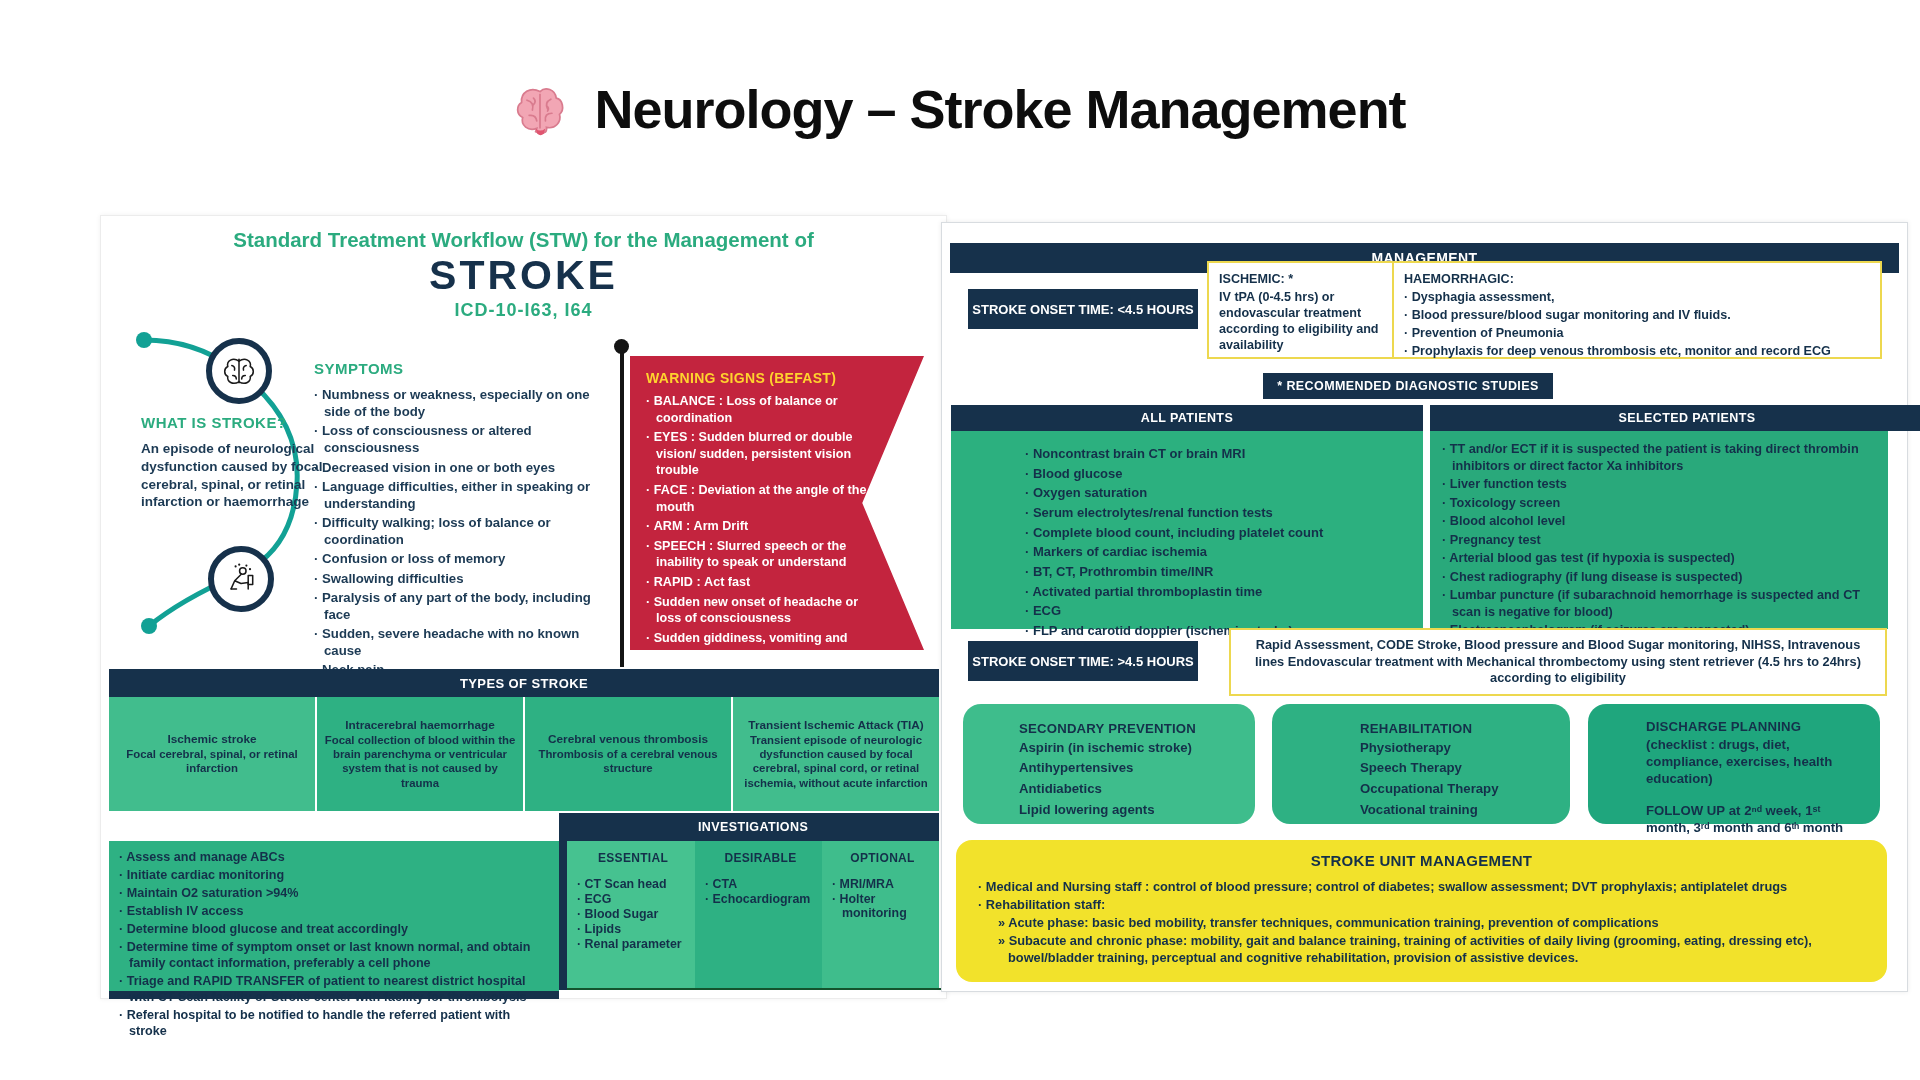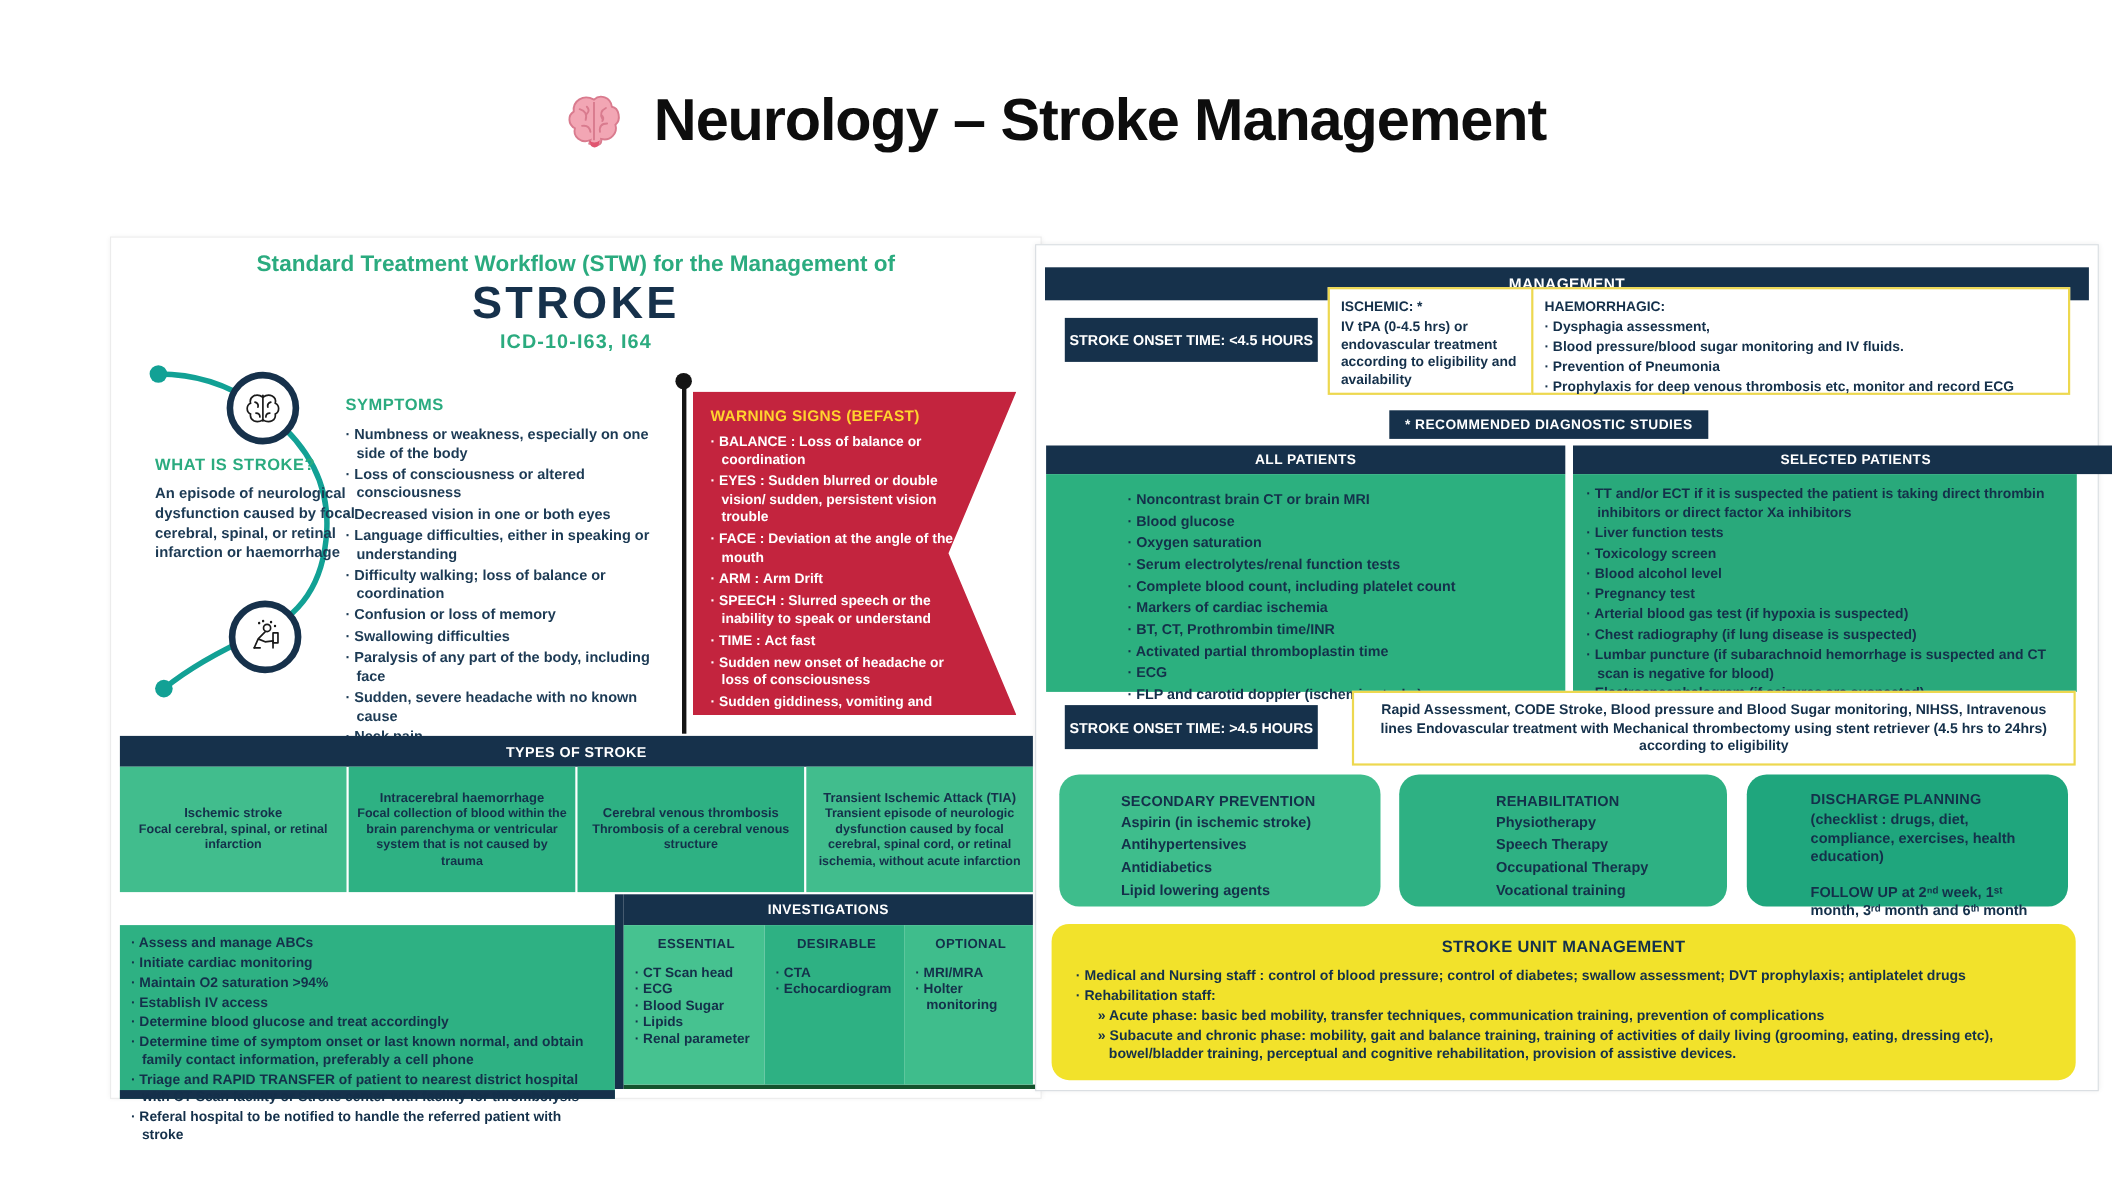--- a/index.html
+++ b/index.html
@@ -57,21 +57,21 @@
   .type-title{font-weight:800;font-size:11.8px;}
   .g-light{background:#41bd8d;}
   .g-mid{background:#2eb183;}
 
   .prelim-bar{left:8px;top:597px;width:450px;height:28px;font-size:12.5px;}
   .prelim-box{left:8px;top:625px;width:450px;height:141px;background:#2eb183;
               border-bottom:8px solid #16314b;box-sizing:content-box;
               padding:9px 10px 0 10px;width:430px;color:#14304a;font-size:12.6px;font-weight:600;line-height:1.27;}
   .mid-sep{left:458px;top:597px;width:8px;height:177px;background:#16314b;}
   .invest-bar{left:466px;top:597px;width:372px;height:28px;font-size:12.5px;}
-  .invest-row{left:466px;top:625px;width:430px;height:149px;display:flex;border-bottom:4px solid #14532d;box-sizing:border-box;}
+  .invest-row{left:466px;top:625px;width:430px;height:149px;display:flex;border-bottom:2px solid #14532d;box-sizing:border-box;}
   .invest-col{box-sizing:border-box;padding:10px 6px 0 10px;color:#14304a;}
   .invest-col-1{width:128px;background:#46c290;}
   .invest-col-2{width:127px;background:#2eb183;}
   .invest-col-3{width:117px;background:#3fbd8c;}
   .invest-title{text-align:center;font-weight:800;font-size:12px;margin-bottom:12px;letter-spacing:.3px;}
   .invest-col .li{font-size:12.4px;font-weight:600;margin-bottom:1px;}
 
   
   .right-card{position:absolute;left:941px;top:222px;width:965px;height:768px;background:#fff;
               border:1px solid #d8dce0;box-shadow:0 0 5px rgba(0,0,0,.08);}
@@ -177,21 +177,21 @@
     <div class="flag-ball"></div>
     <div class="flag-pole"></div>
     <div class="flag">
       <div class="flag-heading">WARNING SIGNS (BEFAST)</div>
       <div>
           <div class="li"><span class="blt">· </span><span class="lbl">BALANCE : </span>Loss of balance or coordination</div>
           <div class="li"><span class="blt">· </span><span class="lbl">EYES : </span>Sudden blurred or double vision/ sudden, persistent vision trouble</div>
           <div class="li"><span class="blt">· </span><span class="lbl">FACE : </span>Deviation at the angle of the mouth</div>
           <div class="li"><span class="blt">· </span><span class="lbl">ARM : </span>Arm Drift</div>
           <div class="li"><span class="blt">· </span><span class="lbl">SPEECH : </span>Slurred speech or the inability to speak or understand</div>
-          <div class="li"><span class="blt">· </span><span class="lbl">TIME : </span>Act fast</div>
+          <div class="li"><span class="blt">· </span><span class="lbl">RAPID : </span>Act fast</div>
           <div class="li"><span class="blt">· </span>Sudden new onset of headache or loss of consciousness</div>
           <div class="li"><span class="blt">· </span>Sudden giddiness, vomiting and imbalance</div>
         </div>
     </div>
 
     <div class="bar abs types-bar">TYPES OF STROKE</div>
     <div class="abs types-row">
       <div class="type-cell g-light">
         <div class="type-title">Ischemic stroke</div>
         <div>Focal cerebral, spinal, or retinal infarction</div>

